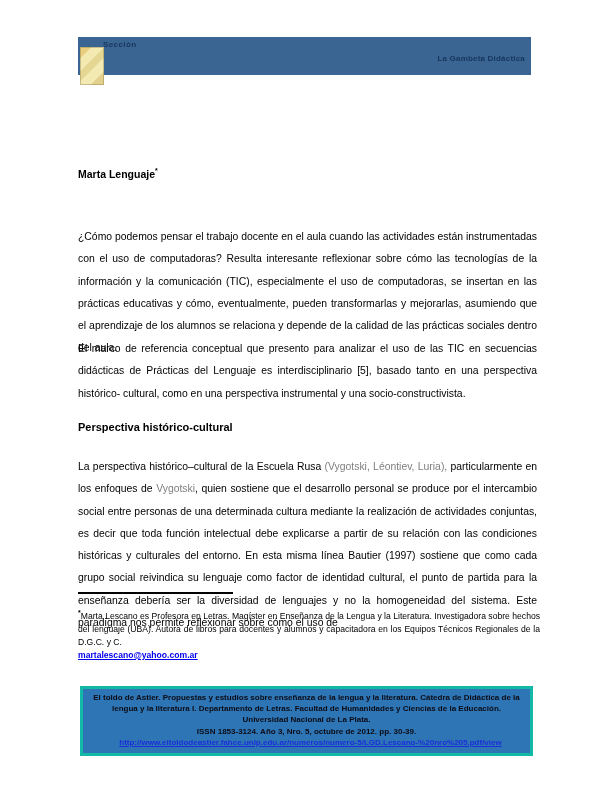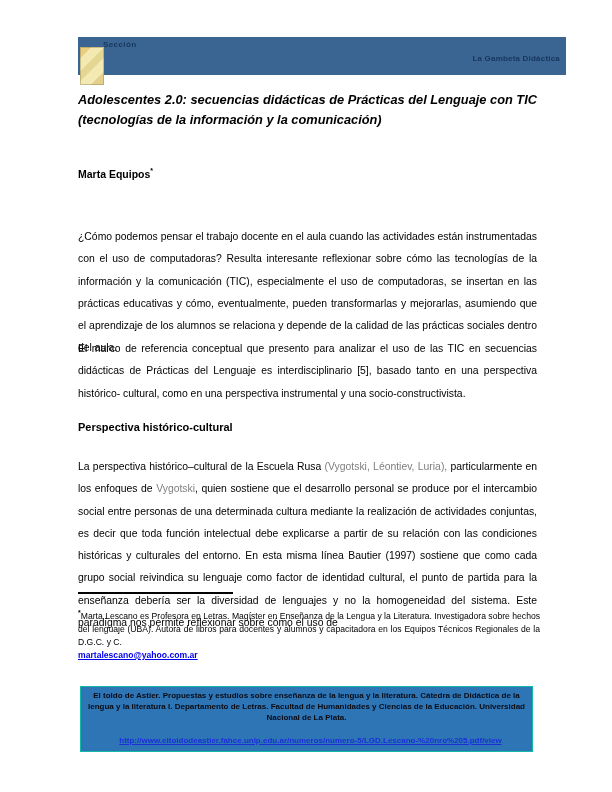--- a/index.html
+++ b/index.html
@@ -15,21 +15,21 @@
     overflow: hidden;
     font-family: "Liberation Sans", sans-serif;
     color: #000000;
   }
 
   
   .header-bar {
     position: absolute;
     left: 78px;
     top: 37px;
-    width: 488px;
+    width: 453px;
     height: 38px;
     background: #3A6593;
   }
   .header-section-label {
     position: absolute;
     left: 25px;
     top: 3px;
     font-size: 8px;
     font-weight: bold;
     color: #17365D;
@@ -138,21 +138,21 @@
     font-size: 8.6px;
   }
 
   
   .footer-box {
     position: absolute;
     left: 80px;
     top: 686px;
     width: 453px;
     background: #2E75B6;
-    border: 1px solid #14b8a6;
+    border: 3px solid #14b8a6;
     padding: 3px 6px 5px 6px;
     box-sizing: border-box;
     text-align: center;
     font-size: 8px;
     line-height: 11.2px;
     color: #0B0B14;
     font-weight: bold;
   }
   .footer-url {
     color: #1B2FD8;
@@ -164,39 +164,38 @@
 <body>
 
 <div class="page">
 
   <div class="header-bar">
     <div class="header-logo"></div>
     <span class="header-section-label">Sección</span>
     <span class="header-right-label">La Gambeta Didáctica</span>
   </div>
 
-  <div class="article-title">Adolescentes 2.0: secuencias didácticas de Prácticas del Lenguaje  con TIC (tecnologías de la información y la comunicación)</div>
 
   <div class="author-line">
-    <span>Marta Equipos</span><sup>*</sup>
+    <span>Marta Lenguaje</span><sup>*</sup>
   </div>
 
   <div class="body-par par-1">¿Cómo podemos pensar el trabajo docente en el aula cuando las actividades están instrumentadas con el uso de computadoras? Resulta interesante reflexionar sobre cómo las tecnologías de la información y la comunicación (TIC), especialmente el uso de computadoras, se insertan en las prácticas educativas y cómo, eventualmente, pueden transformarlas y mejorarlas, asumiendo que el aprendizaje de los alumnos se relaciona y depende de la calidad de las prácticas sociales dentro del aula.</div>
 
   <div class="body-par par-2">El marco de referencia conceptual que presento para analizar el uso de las TIC en secuencias didácticas de Prácticas del Lenguaje es interdisciplinario [5], basado tanto en una perspectiva histórico- cultural, como en una perspectiva instrumental y una socio-constructivista.</div>
 
   <div class="section-heading">Perspectiva histórico-cultural</div>
 
   <div class="body-par par-3"><span>La perspectiva histórico–cultural de la Escuela Rusa </span><span class="gray-text">(Vygotski, Léontiev, Luria),</span><span> particularmente en los enfoques de </span><span class="gray-text">Vygotski</span><span>, quien sostiene que el desarrollo personal se produce por el intercambio social entre personas de una determinada cultura mediante la realización de actividades conjuntas, es decir que toda función intelectual debe explicarse a partir de su relación con las condiciones históricas y culturales del entorno. En esta misma línea Bautier (1997) sostiene que como cada grupo social reivindica su lenguaje como factor de identidad cultural, el punto de partida para la enseñanza debería ser la diversidad de lenguajes y no la homogeneidad del sistema.  Este paradigma nos permite reflexionar sobre cómo el uso de</span></div>
 
   <div class="footnote-rule"></div>
   <div class="footnote">
     <sup>*</sup><span>Marta Lescano es Profesora en Letras. Magíster en Enseñanza de la Lengua y la Literatura. Investigadora sobre hechos del lenguaje (UBA). Autora de libros para docentes y alumnos y capacitadora en los Equipos Técnicos Regionales de la D.G.C. y C.</span><br>
     <a href="#" class="footnote-email">martalescano@yahoo.com.ar</a>
   </div>
 
   <div class="footer-box">
     <span>El toldo de Astier. Propuestas y estudios sobre enseñanza de la lengua y la literatura. Cátedra de Didáctica de la lengua y la literatura I. Departamento de Letras. Facultad de Humanidades y Ciencias de la Educación. Universidad Nacional de La Plata.</span><br>
-    <br>
+    <span>ISSN 1853-3124. Año 3, Nro. 5, octubre de 2012. pp. 30-39.</span><br>
     <a href="#" class="footer-url">http://www.eltoldodeastier.fahce.unlp.edu.ar/numeros/numero-5/LGD.Lescano-%20nro%205.pdf/view</a>
   </div>
 
 </div>
 
 </body></html>

